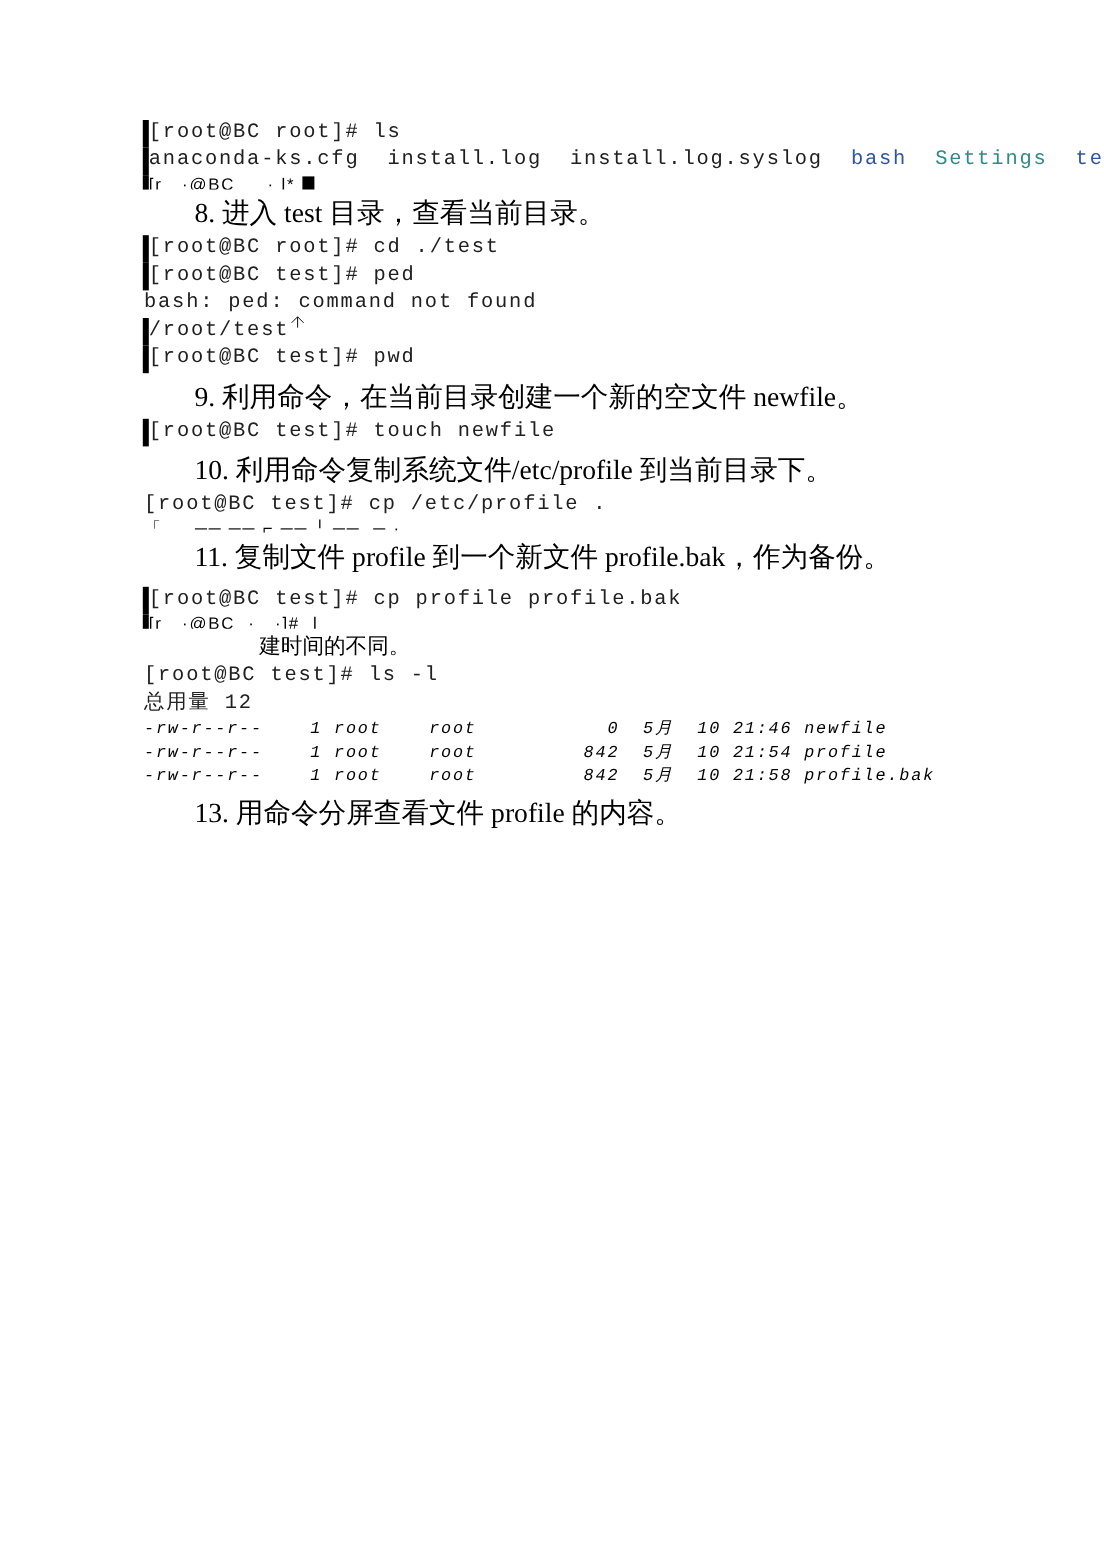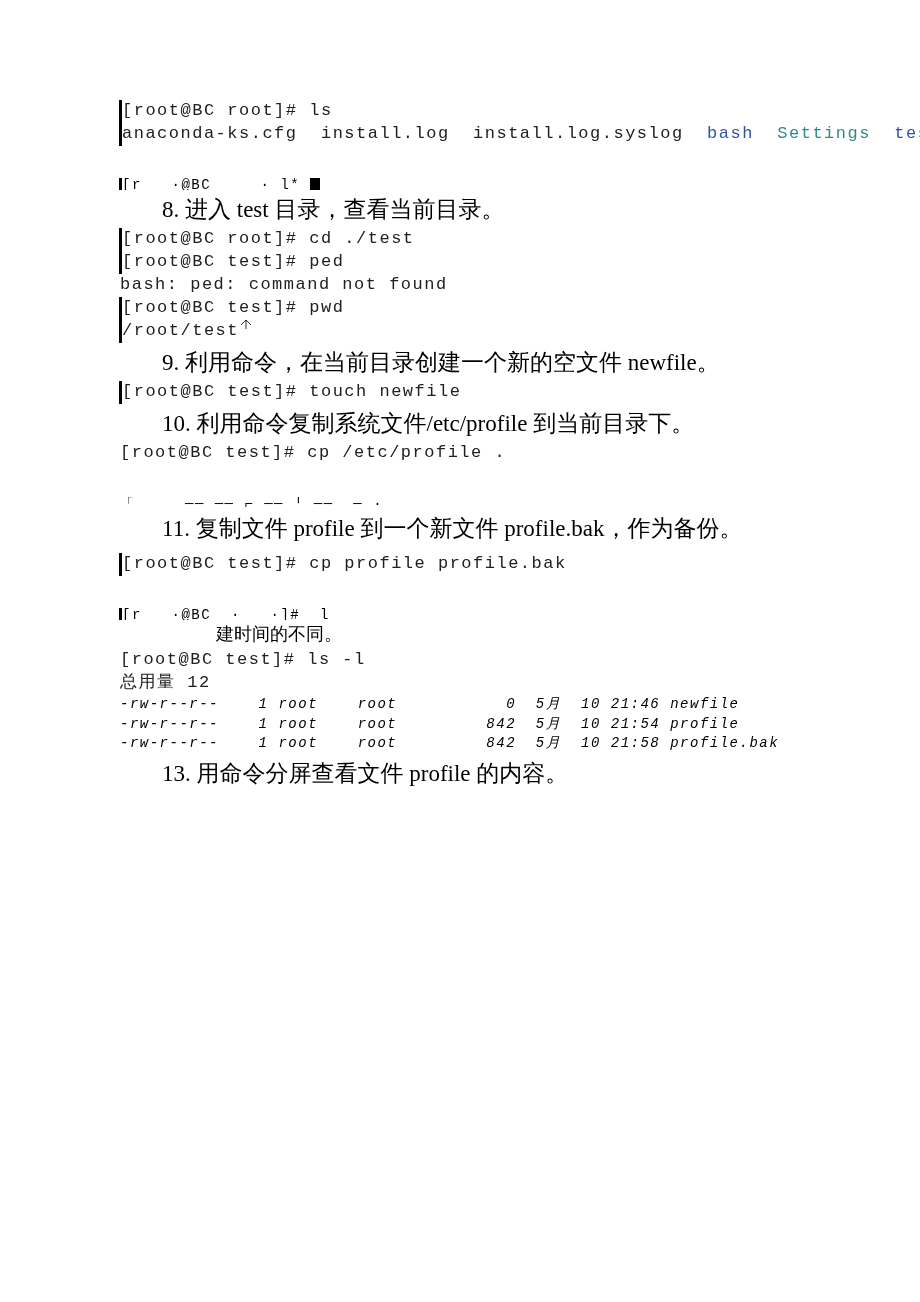--- a/index.html
+++ b/index.html
@@ -16,33 +16,32 @@
       font-family: "Courier New", monospace;
       font-size: 17px;
       letter-spacing: 1.5px;
       line-height: 1.35;
       white-space: pre;
       color: #202020;
     }
     .term-line .blue { color: #2e54a4; }
     .term-line .teal { color: #2e8b8b; }
     .border-left {
-      border-left: 3px solid #000000;
+      border-left: 5px solid #000000;
       margin-left: -1px;
       padding-left: 0;
     }
     .frag-line {
-      font-family: Liberation Mono, monospace;
+      font-family: Liberation Sans, sans-serif;
       font-size: 14px;
       letter-spacing: 1.5px;
       height: 12px;
       overflow: hidden;
       line-height: 14px;
       white-space: pre;
-      margin-top: 32px;
     }
     .cursor {
       display: inline-block;
       width: 10px;
       height: 12px;
       background: #000;
       vertical-align: baseline;
       margin-bottom: -1px;
     }
     .body-text {
@@ -80,24 +79,24 @@
 <div class="page">
 
   <div class="term-line border-left">[root@BC root]# ls</div>
   <div class="term-line border-left"><span>anaconda-ks.cfg  install.log  install.log.syslog  </span><span class="blue">bash</span><span>  </span><span class="teal">Settings</span><span>  </span><span class="blue">test</span></div>
   <div class="frag-line border-left"><span>[r   ·@BC     · l*</span> <span class="cursor"></span></div>
 
   <div class="body-text">8.   进入 test 目录，查看当前目录。</div>
   <div class="term-line border-left">[root@BC root]# cd ./test</div>
   <div class="term-line border-left">[root@BC test]# ped</div>
   <div class="term-line">bash: ped: command not found</div>
-  <div class="term-line border-left">[root@BC test]# pwd</div>
   <div class="term-line border-left"><span>/root/test</span><span class="caret"><svg width="16" height="16">
           <path d="M2 10 L7 5 L12 10 M7 5 L7 14" stroke="#000" stroke-width="0.8" fill="none"></path>
         </svg></span></div>
+  <div class="term-line border-left">[root@BC test]# pwd</div>
 
   <div class="body-text">9.   利用命令，在当前目录创建一个新的空文件 newfile。</div>
   <div class="term-line border-left">[root@BC test]# touch newfile</div>
 
   <div class="body-text">10.   利用命令复制系统文件/etc/profile 到当前目录下。</div>
   <div class="term-line">[root@BC test]# cp /etc/profile .</div>
   <div class="frag-line">「     ── ── ⌐ ── ╵ ──  ─ ·</div>
 
   <div class="body-text">11.   复制文件 profile 到一个新文件 profile.bak，作为备份。</div>
   <div style="height:6px"></div>

